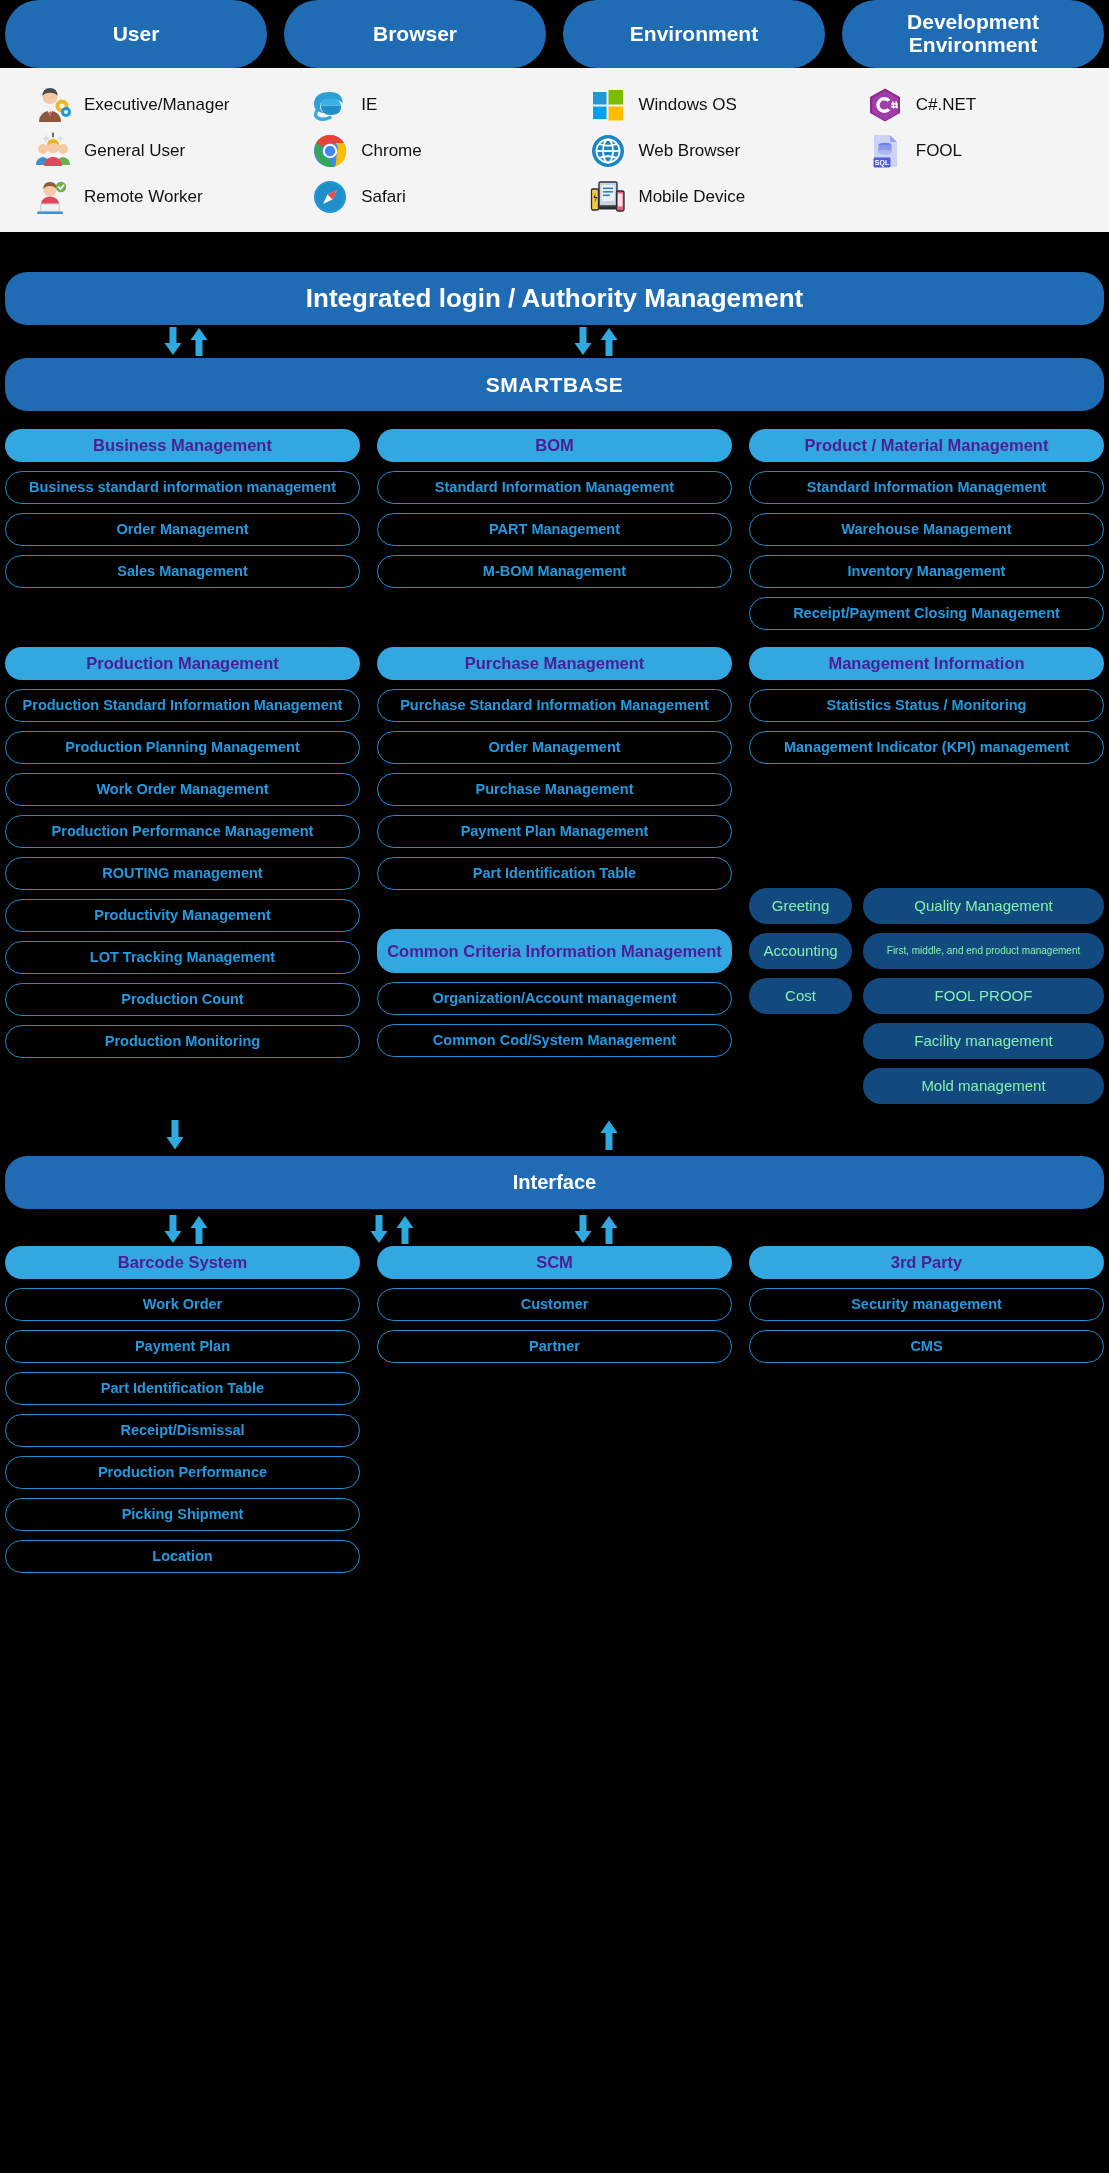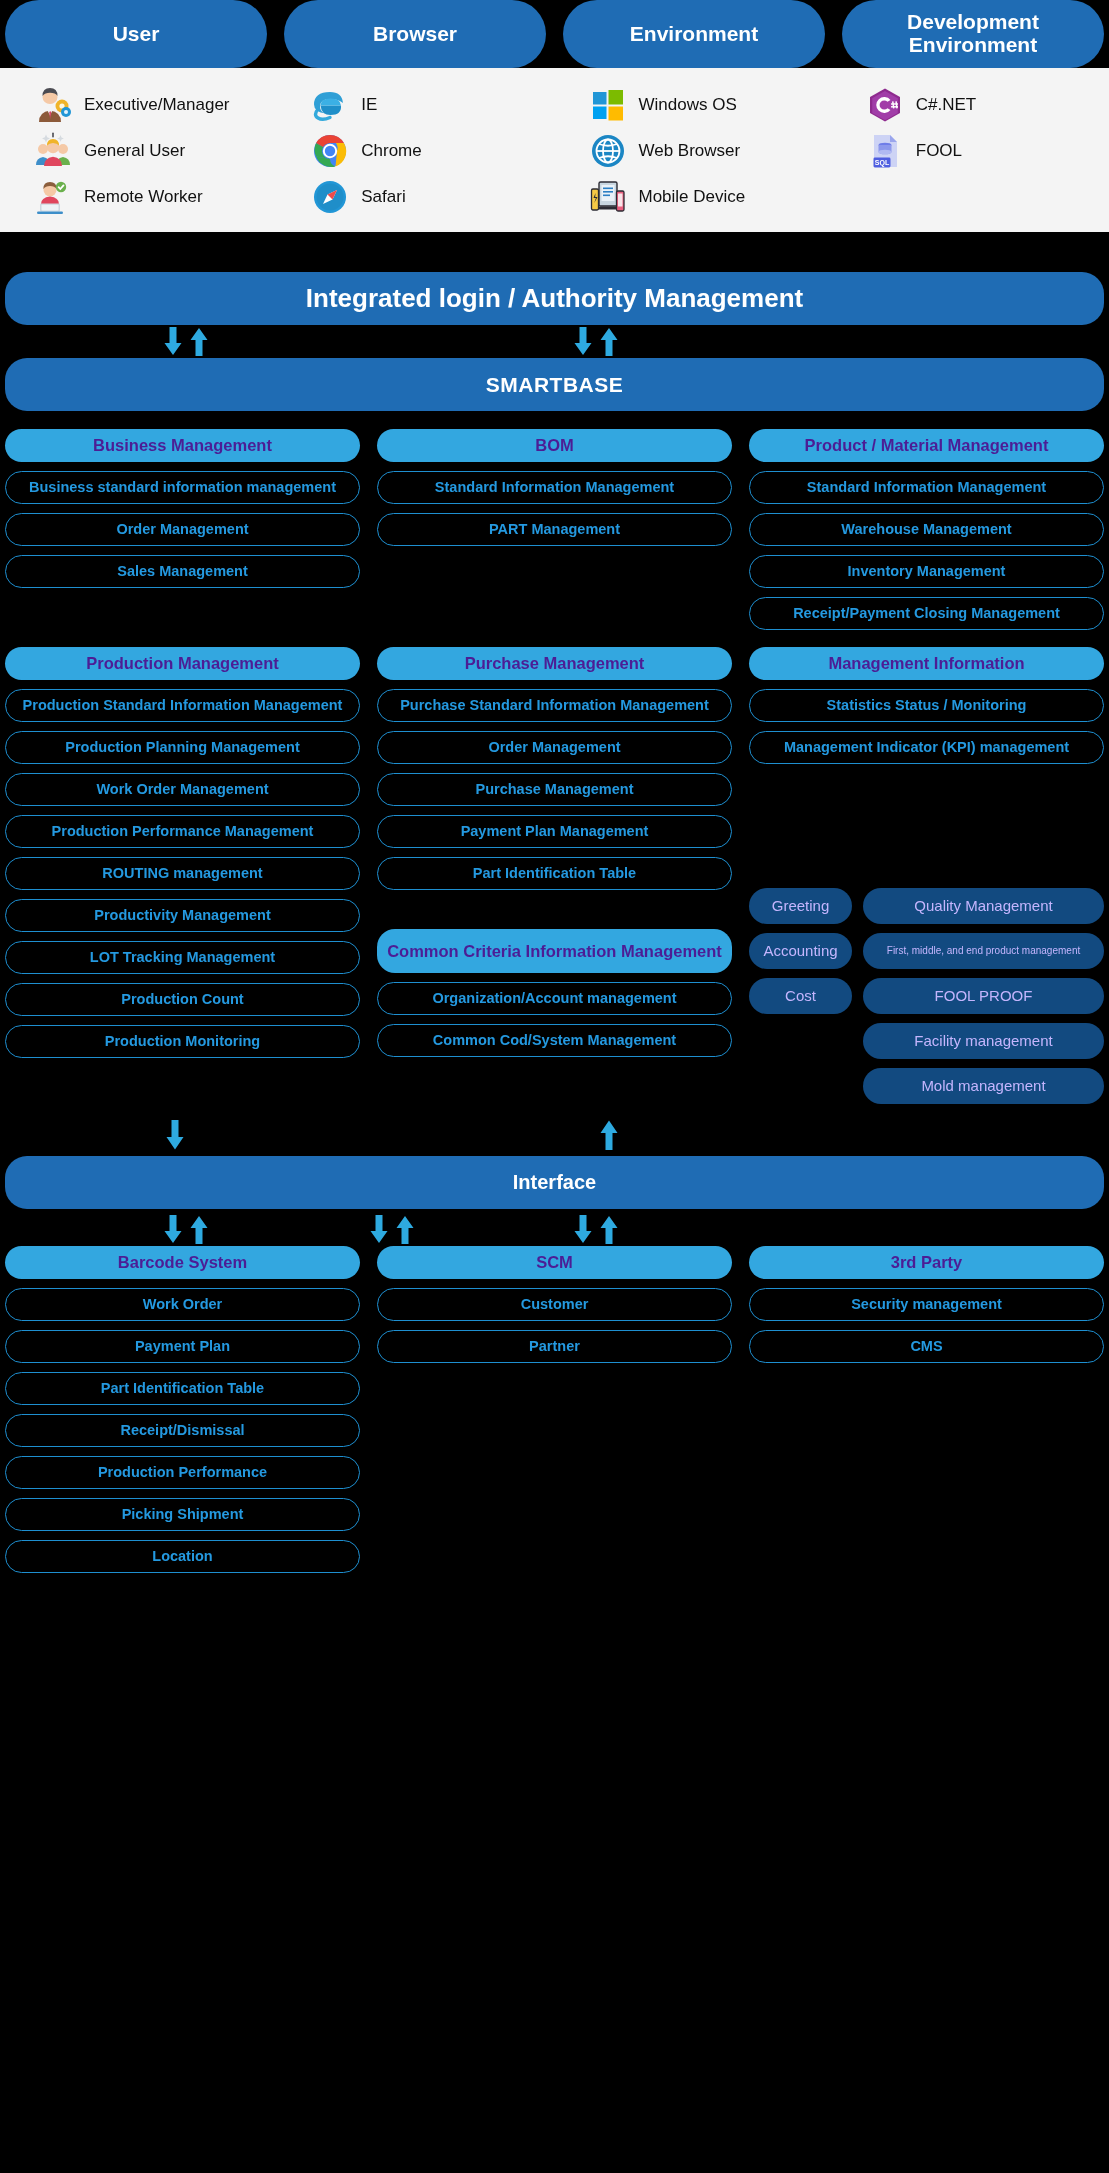--- a/index.html
+++ b/index.html
@@ -93,21 +93,21 @@
   }
 
   
   .navygrid{ display:flex; gap:11px; }
   .navycol{ display:flex; flex-direction:column; gap:9px; }
   .navycol.left{ flex:0 0 103px; }
   .navycol.right{ flex:1 1 auto; }
   .navypill{
     background:#124a80;
     border-radius:18px;
-    color:#c4b5fd;
+    color:#86efac;
     font-size:15px;
     min-height:36px;
     display:flex; align-items:center; justify-content:center;
     text-align:center; line-height:1.12;
     padding:3px 8px; box-sizing:border-box;
   }
   .navypill.small{ font-size:10px; }
 </style>
 </head>
 <body>
@@ -332,20 +332,21 @@
       <div class="modhead">Business Management</div>
       <div class="moditem">Business standard information management</div>
       <div class="moditem">Order Management</div>
       <div class="moditem">Sales Management</div>
     </div>
 
     <div class="gcol">
       <div class="modhead">BOM</div>
       <div class="moditem">Standard Information Management</div>
       <div class="moditem">PART Management</div>
+      <div class="moditem">M-BOM Management</div>
     </div>
 
     <div class="gcol">
       <div class="modhead">Product / Material Management</div>
       <div class="moditem">Standard Information Management</div>
       <div class="moditem">Warehouse Management</div>
       <div class="moditem">Inventory Management</div>
       <div class="moditem">Receipt/Payment Closing Management</div>
     </div>
   </div>

